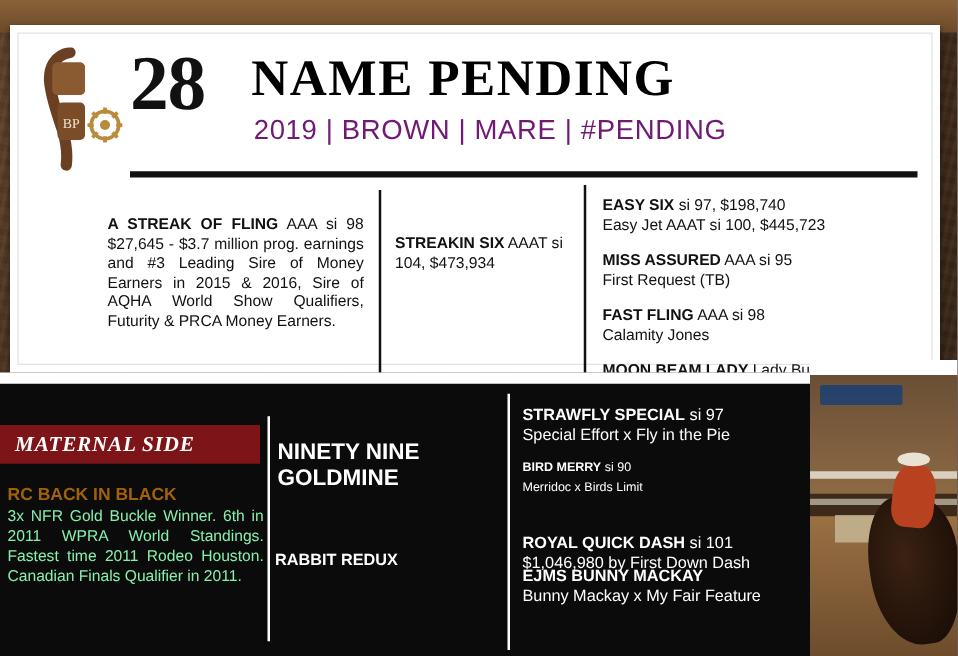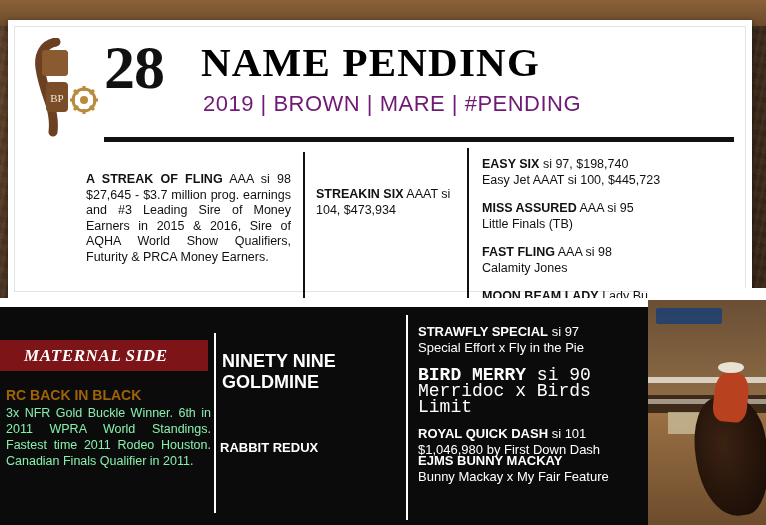--- a/index.html
+++ b/index.html
@@ -93,38 +93,38 @@
     background:#0b0b0b;color:#fff;
   }
   .mat-banner{
     position:absolute;left:0px;top:33px;width:208px;height:31px;
     background:#7d1417;
     display:flex;align-items:center;
   }
   .mat-banner span{
     font-family:"Liberation Serif", serif;
     font-style:italic;font-weight:bold;font-size:17px;letter-spacing:.6px;
-    color:#fff;padding-left:24px;
+    color:#fff;padding-left:12px;
   }
   .dam-name{
     position:absolute;left:6px;top:80px;width:200px;
     font-weight:bold;font-size:14px;color:#a16207;
   }
   .dam-desc{
     position:absolute;left:6px;top:98px;width:205px;
     font-size:12.5px;line-height:16px;color:#86efac;text-align:justify;
   }
   .bvline1{position:absolute;left:214px;top:26px;width:2px;height:180px;background:#fff;}
   .bvline2{position:absolute;left:406px;top:8px;width:2px;height:205px;background:#fff;}
 
   .b2a{position:absolute;left:222px;top:44px;width:180px;font-weight:bold;font-size:18px;}
   .b2b{position:absolute;left:220px;top:133px;width:180px;font-weight:bold;font-size:13px;}
 
   .b3a{position:absolute;left:418px;top:17px;width:225px;line-height:16px;font-size:13px;}
-  .b3b{position:absolute;left:418px;top:60px;width:225px;line-height:16px;font-size:18px;font-family:Liberation Mono, monospace;}
+  .b3b{position:absolute;left:418px;top:60px;width:225px;line-height:16px;font-size:10px;}
   .b3c{position:absolute;left:418px;top:119px;width:225px;line-height:16px;font-size:13px;}
   .b3d{position:absolute;left:418px;top:146px;width:225px;line-height:16px;font-size:13px;}
 
   
   .photo{
     position:absolute;left:648px;top:300px;width:118px;height:225px;
     overflow:hidden;background:#3d2a19;
   }
   .photo .sky{position:absolute;left:0;top:0;width:100%;height:42%;
     background:linear-gradient(180deg,#6a4f35 0%, #8c6a44 100%);}
@@ -197,21 +197,21 @@
     <div class="c2a">
       <span class="nm">STREAKIN SIX</span><span> AAAT si 104, $473,934</span>
     </div>
 
     <div class="c3a">
       <span class="nm">EASY SIX</span><span> si 97, $198,740</span><br>
       <span>Easy Jet AAAT si 100, $445,723</span>
     </div>
     <div class="c3b">
       <span class="nm">MISS ASSURED</span><span> AAA si 95</span><br>
-      <span>Little Finals (TB)</span>
+      <span>First Request (TB)</span>
     </div>
     <div class="c3c">
       <span class="nm">FAST FLING</span><span> AAA si 98</span><br>
       <span>Calamity Jones</span>
     </div>
     <div class="c3d">
       <span class="nm">MOON BEAM LADY</span><span> Lady Bugs Moon AAAT</span><br>
       <span>si 100, $191,516</span>
     </div>
   </div>

